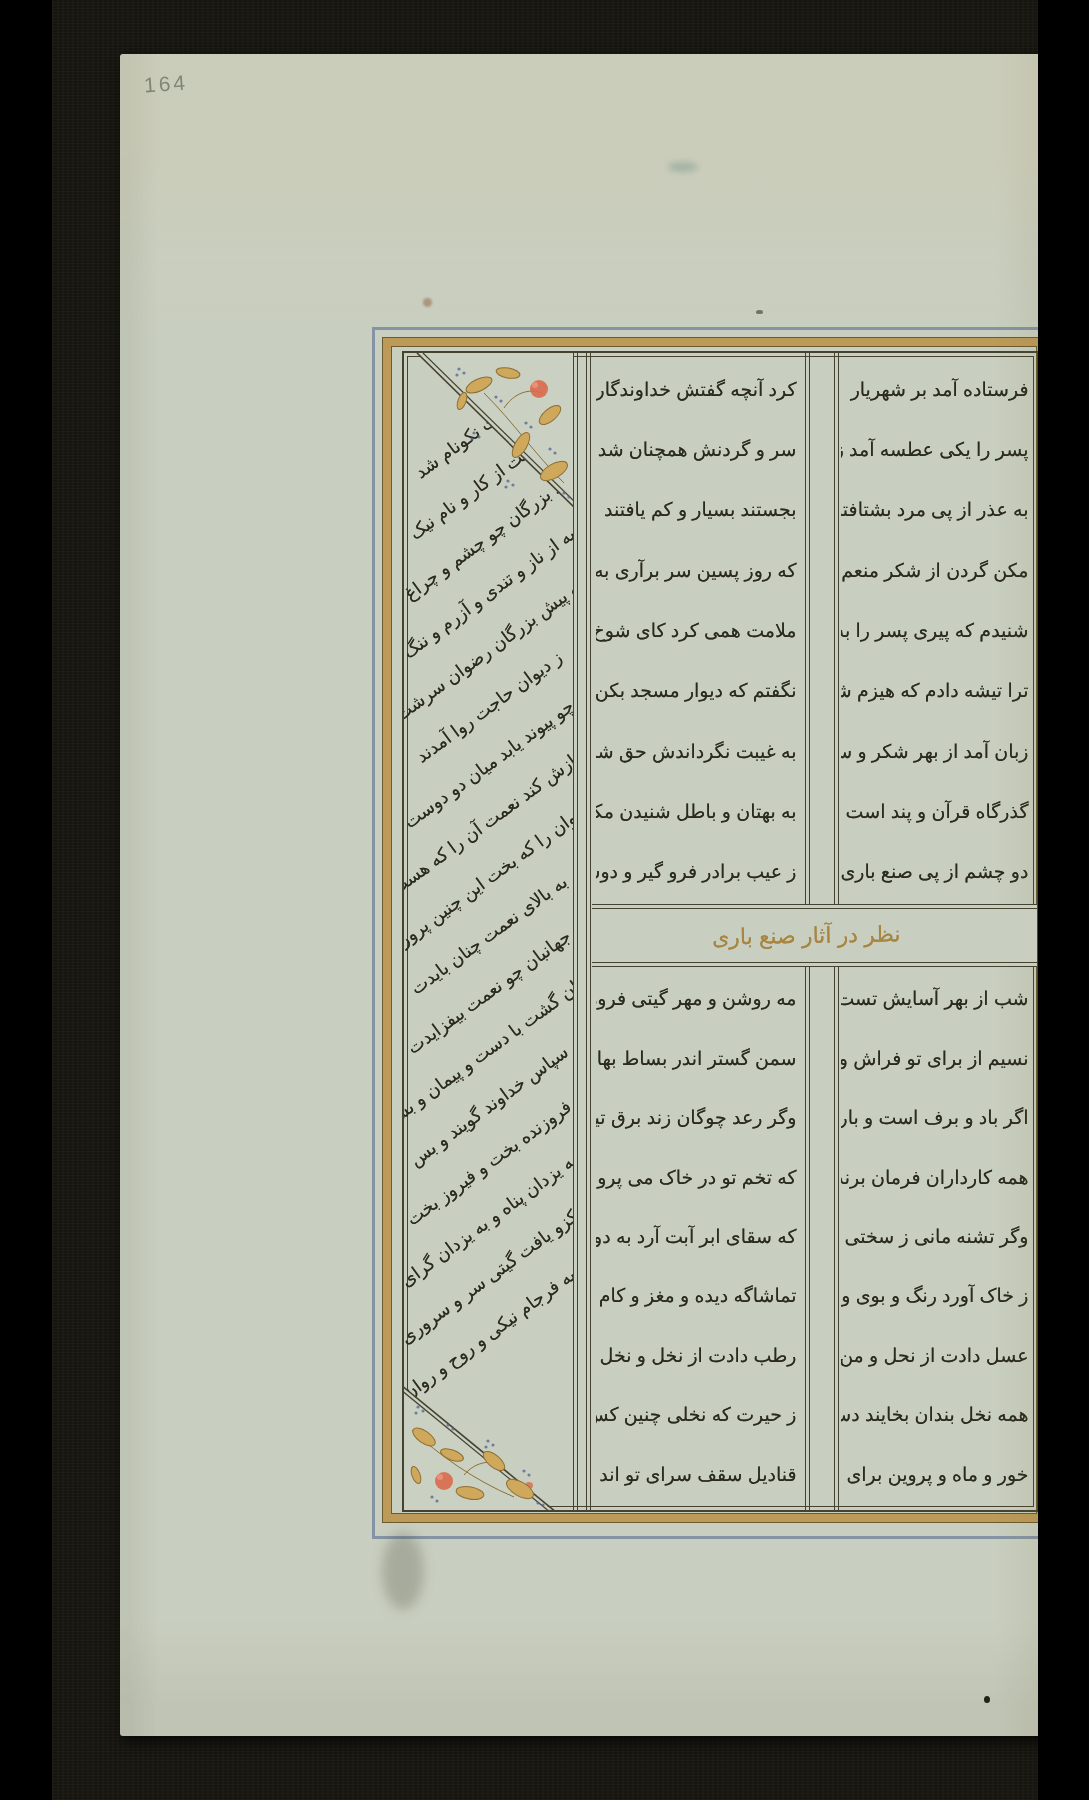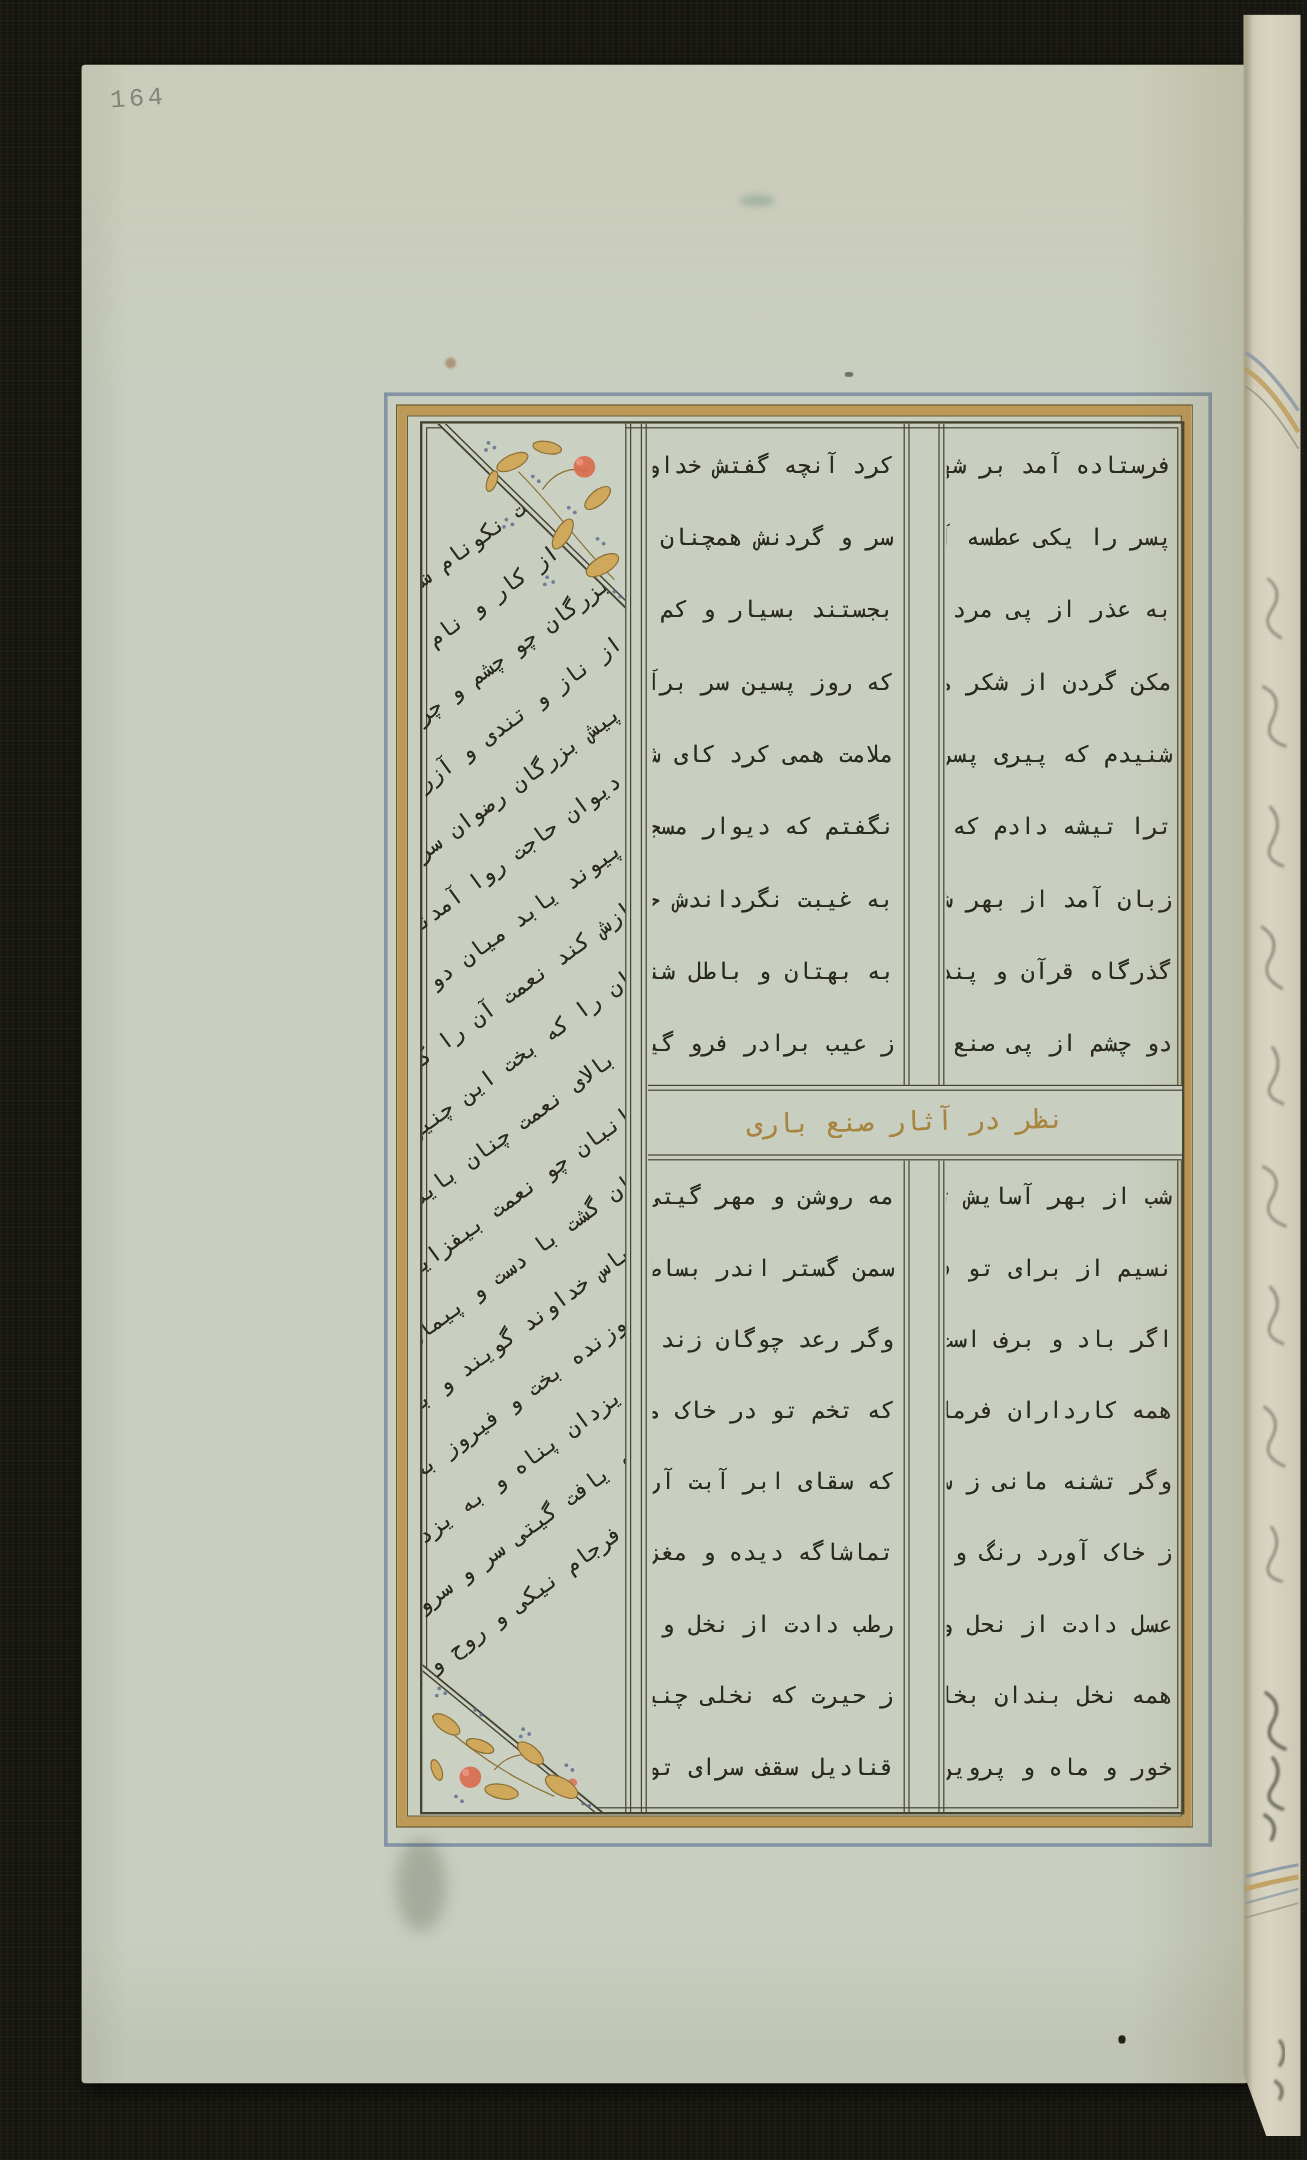--- a/index.html
+++ b/index.html
@@ -2,26 +2,26 @@
 <html style="--fabric: #16150f; --paper: #c9cfc0; --paper2: #d8d5c2; --gold: #bd9a58; --heading_gold: #a9853e; --rule_blue: #8494a4; --rule_black: #45432f; --ink: #2b2a1f; --flower_red: #d96a4e; --dot_blue: #5a6890; --pencil: #5f6e63;"><head>
 <meta charset="utf-8">
 <style>
   :root{
     --fabric:#16150f; --paper:#c9cfc0; --paper2:#d8d5c2; --gold:#bd9a58;
     --heading_gold:#a9853e; --rule_blue:#8494a4; --rule_black:#45432f;
     --ink:#2b2a1f; --flower_red:#d96a4e; --dot_blue:#5a6890; --pencil:#5f6e63;
   }
   html,body{margin:0;padding:0;}
   body{background:#000;}
-  .stage{position:relative;width:1089px;height:1800px;overflow:hidden;margin:0 auto;
+  .stage{position:relative;width:986px;height:1800px;overflow:hidden;margin:0 auto;
     background:
       repeating-linear-gradient(0deg, rgba(255,255,255,0.025) 0 1px, rgba(0,0,0,0) 1px 3px),
       repeating-linear-gradient(90deg, rgba(255,255,255,0.015) 0 2px, rgba(0,0,0,0) 2px 5px),
       var(--fabric);
-    font-family:Liberation Mono, monospace;}
+    font-family:Liberation Sans, sans-serif;}
   
   .page{position:absolute;left:68px;top:54px;width:972px;height:1682px;
     background:var(--paper);border-radius:3px;
     box-shadow:3px 5px 14px rgba(0,0,0,0.75);}
   .page .shade{position:absolute;inset:0;pointer-events:none;border-radius:3px;
     background:
       linear-gradient(to bottom, rgba(214,196,156,0.16) 0 6%, rgba(214,196,156,0.0) 16%),
       linear-gradient(to right, rgba(60,60,40,0.07) 0 1%, rgba(0,0,0,0) 4% 90%, rgba(120,104,62,0.18) 99%),
       linear-gradient(to top, rgba(120,110,80,0.10) 0 2%, rgba(0,0,0,0) 7%);}
   .folio{position:absolute;left:24px;top:18px;color:var(--pencil);font-size:21px;

